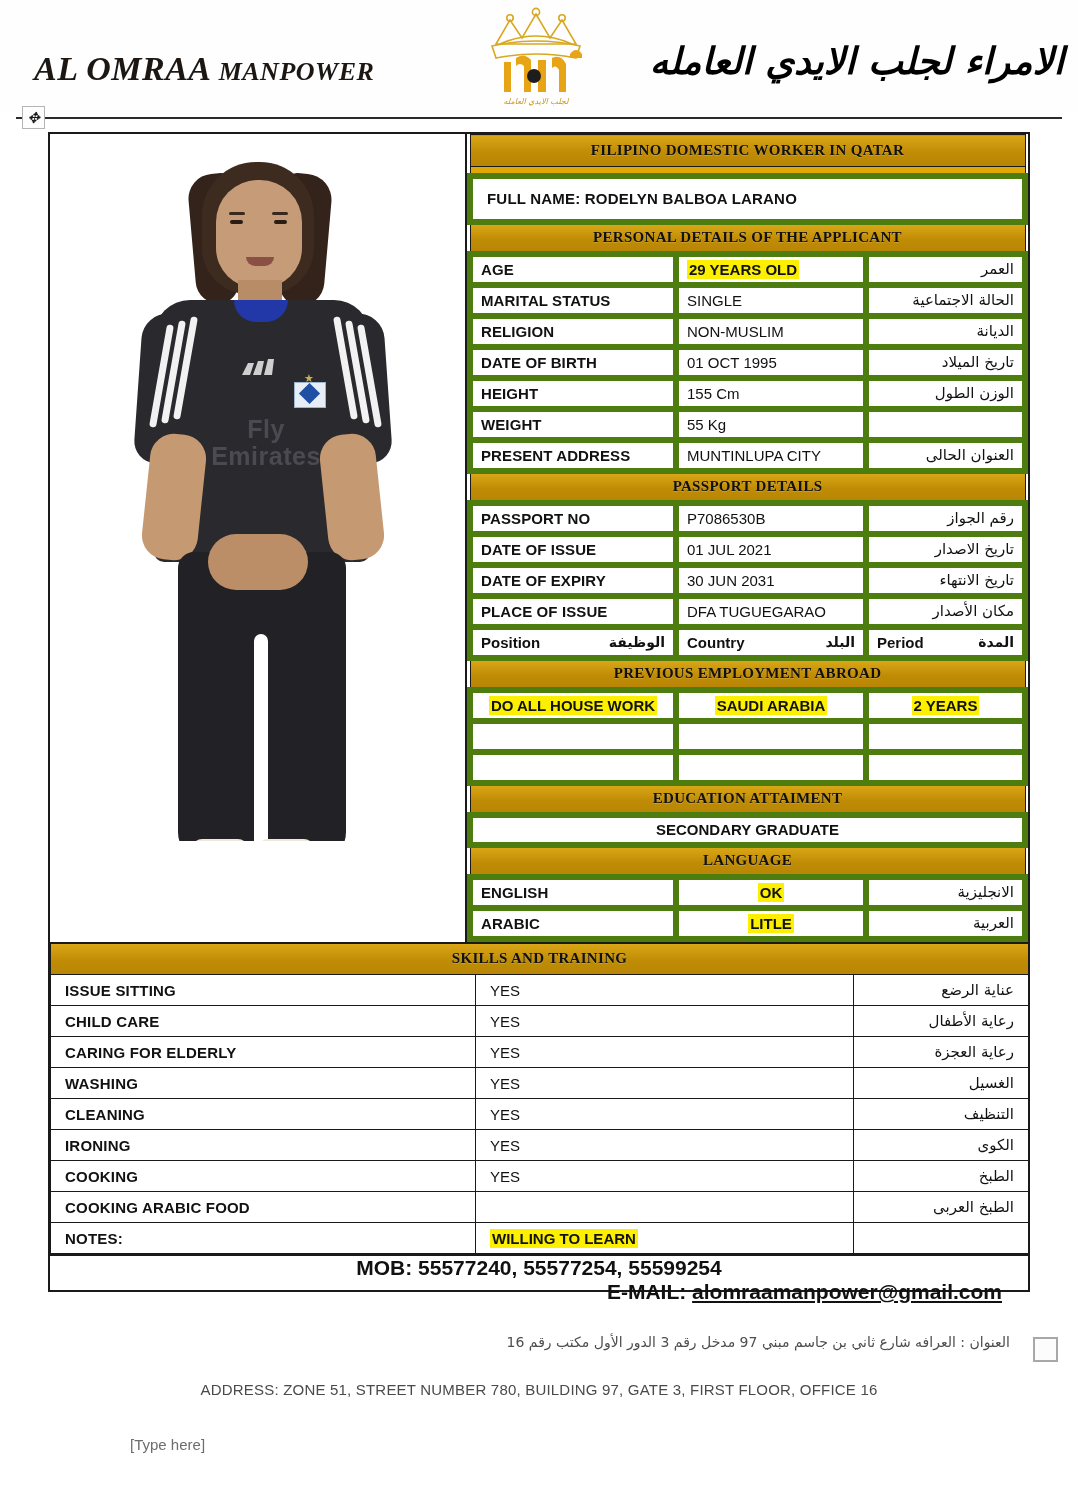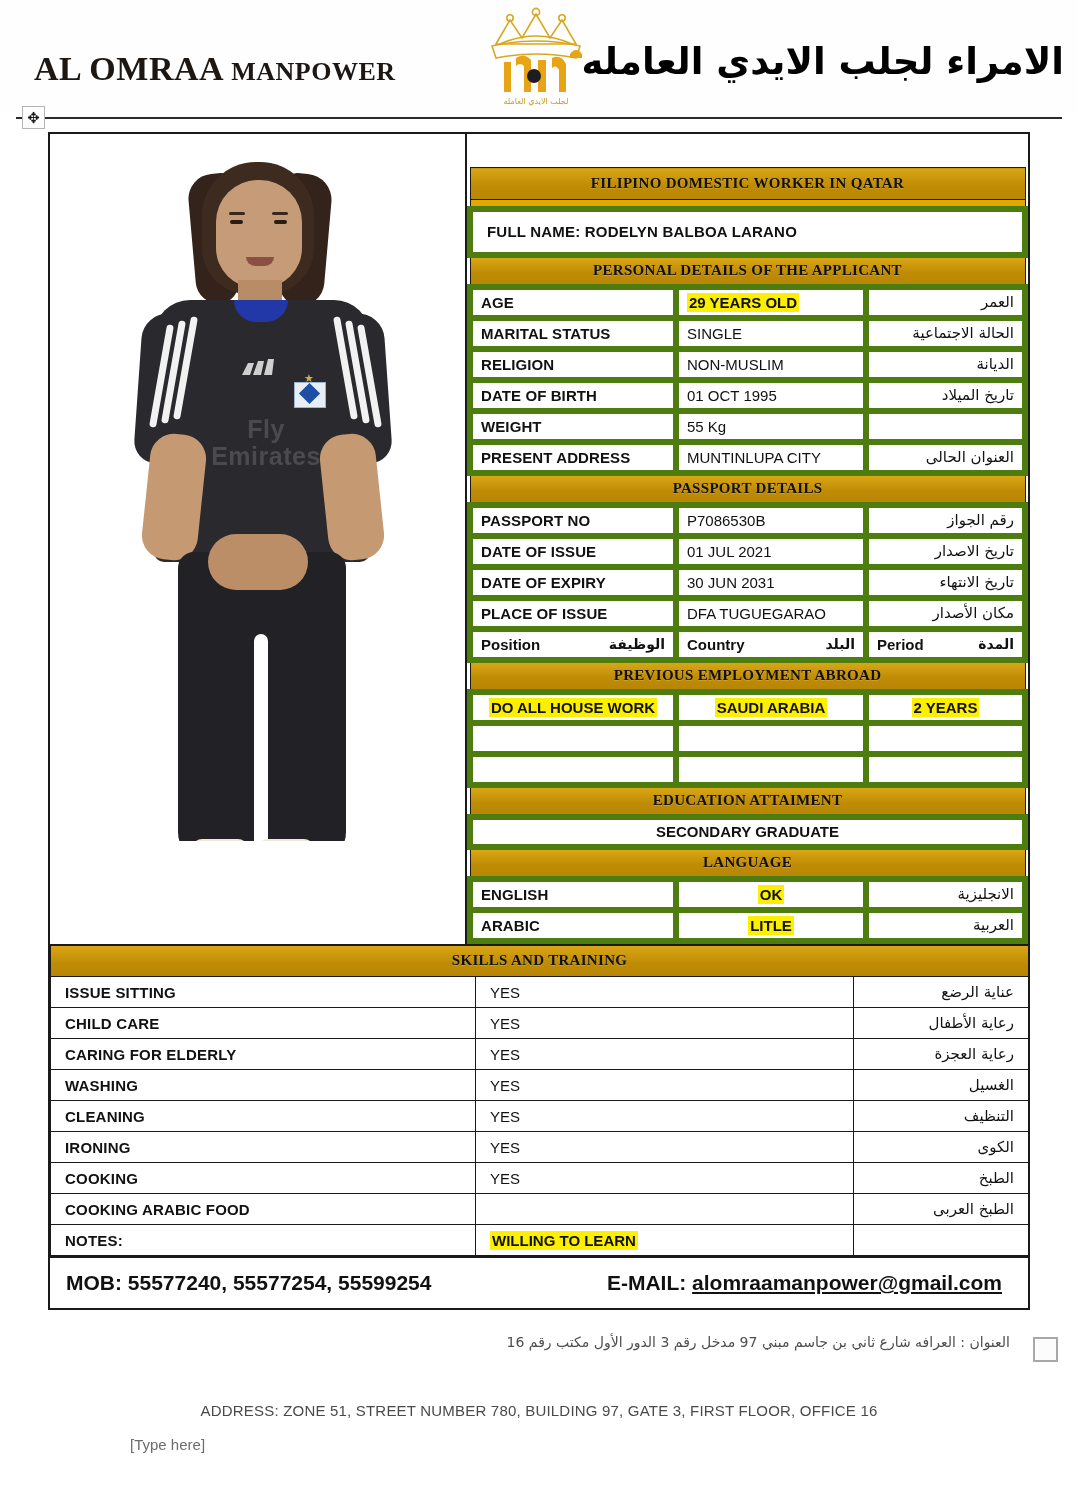--- a/index.html
+++ b/index.html
@@ -15,20 +15,21 @@
     width: 1078px; height: 1501px;
     background: #ffffff;
   }
 
   
   .letterhead {
     position: absolute;
     left: 0; top: 0;
     width: 1078px; height: 112px;
     background: #fefefe;
+    font-style: italic;
   }
   .lh-en {
     position: absolute;
     left: 34px; top: 50px;
     font-family: "Liberation Serif", serif;
     font-weight: bold;
     font-size: 34px;
     letter-spacing: 0.5px;
     color: #1c1713;
     white-space: nowrap;
@@ -84,21 +85,20 @@
   }
   .photo-col {
     width: 425px;
     border-right: 2px solid #1a1a1a;
     position: relative;
     background: #ffffff;
   }
   .info-col {
     flex: 1;
     position: relative;
-    margin-top: 33px;
   }
 
   
   .photo {
     position: relative;
     width: 100%;
     height: 707px;
     overflow: hidden;
     background: #ffffff;
   }
@@ -360,24 +360,25 @@
     height: 31px;
     font-size: 15px;
     color: #111;
   }
   .sk-lbl { font-weight: bold; font-size: 15px; letter-spacing: 0.2px; }
   .sk-val { font-size: 15px; }
 
   
   .contact {
     border-top: 2px solid #1a1a1a;
-    height: 52px;
+    height: 36px;
     display: flex;
     align-items: center;
     padding: 0 16px;
+    flex-direction: column;
   }
   .contact .mob {
     font-weight: bold;
     font-size: 21px;
     color: #111;
     white-space: nowrap;
   }
   .contact .mail {
     font-weight: bold;
     font-size: 21px;
@@ -401,21 +402,20 @@
     padding-right: 20px;
   }
   .en-addr {
     position: absolute;
     left: 48px; top: 1381px;
     width: 982px;
     text-align: center;
     font-size: 15px;
     color: #4a4a4a;
     letter-spacing: 0.2px;
-    margin-top: 21px;
   }
   .type-here {
     position: absolute;
     left: 130px; top: 1436px;
     font-size: 15px;
     color: #6d6d6d;
   }
   .resize-handle {
     position: absolute;
     left: 1033px; top: 1337px;
@@ -549,20 +549,25 @@
               <td class="lbl">RELIGION</td>
               <td class="val">NON-MUSLIM</td>
               <td class="ar">الديانة</td>
             </tr>
             <tr>
               <td class="lbl">DATE OF BIRTH</td>
               <td class="val">01 OCT 1995</td>
               <td class="ar">تاريخ الميلاد</td>
             </tr>
             <tr>
+              <td class="lbl">HEIGHT</td>
+              <td class="val">155 Cm</td>
+              <td class="ar">الوزن الطول</td>
+            </tr>
+            <tr>
               <td class="lbl">WEIGHT</td>
               <td class="val">55 Kg</td>
               <td class="ar"></td>
             </tr>
             <tr>
               <td class="lbl">PRESENT ADDRESS</td>
               <td class="val">MUNTINLUPA CITY</td>
               <td class="ar">العنوان الحالى</td>
             </tr>
 

